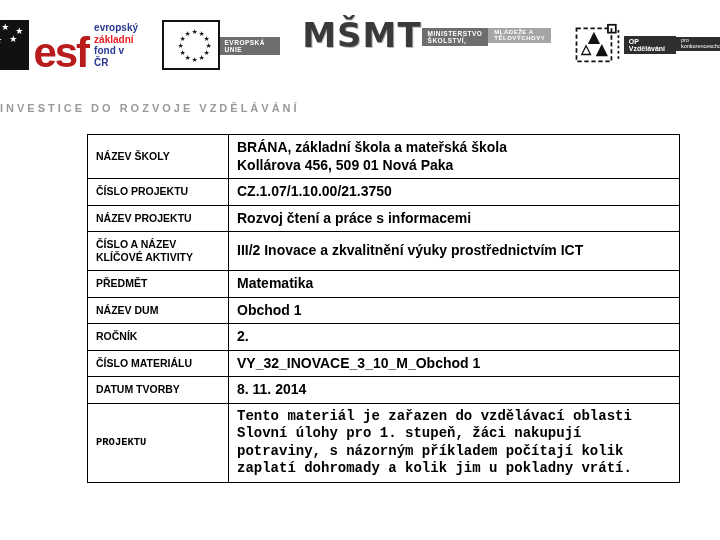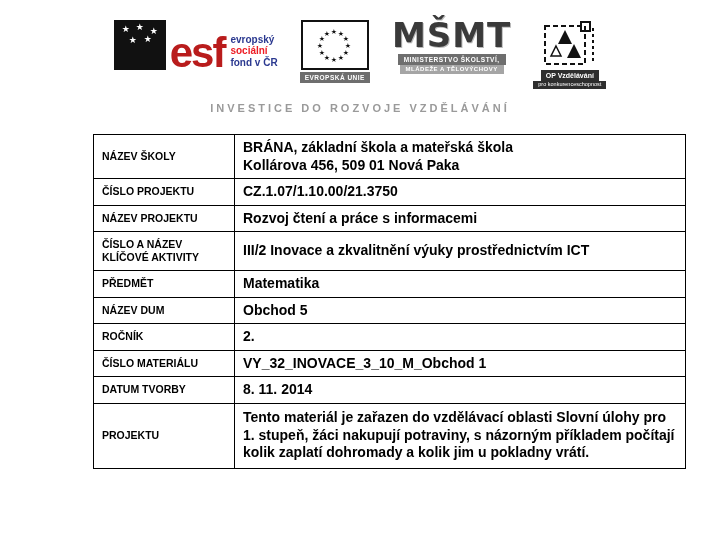--- a/index.html
+++ b/index.html
@@ -1,21 +1,21 @@
 <!DOCTYPE html>
 <html><head>
 <meta charset="utf-8">
 <style>
   html,body{margin:0;padding:0;background:#ffffff;}
   body{width:720px;height:540px;font-family:"Liberation Sans",sans-serif;color:#000;}
   .page{position:relative;width:720px;height:540px;background:#fff;overflow:hidden;}
 
   
   .logos{position:absolute;top:20px;left:0;width:100%;display:flex;justify-content:center;align-items:flex-start;gap:22px;}
-  .logo-block{display:flex;flex-direction:column;align-items:center;}
+  .logo-block{display:flex;flex-direction:row;align-items:center;}
 
   
   .esf{display:flex;align-items:flex-end;gap:4px;}
   .esf-flag{position:relative;width:52px;height:50px;background:#111;}
   .esf-flag .st{position:absolute;color:#fff;font-size:9px;line-height:1;}
   .esf-abbr{font-size:42px;font-weight:bold;line-height:0.8;color:#b91c1c;letter-spacing:-2px;}
   .esf-lines{display:flex;flex-direction:column;justify-content:flex-end;margin-left:2px;padding-bottom:2px;}
   .esf-lines span{font-size:10px;font-weight:bold;line-height:1.15;}
   .esf-l1,.esf-l3{color:#2b3990;}
   .esf-l2{color:#ed1c24;}
@@ -29,49 +29,49 @@
   .msmt-abbr{font-size:34px;font-weight:bold;line-height:0.9;color:#3a3a3a;letter-spacing:1px;font-family:"DejaVu Sans",sans-serif;text-shadow:1px 1px 0 #bbb;}
   .msmt-bar1{margin-top:3px;background:#6e6e6e;color:#fff;font-size:6.5px;font-weight:bold;padding:2px 6px;letter-spacing:0.5px;}
   .msmt-bar2{background:#a5a5a5;color:#fff;font-size:6px;font-weight:bold;padding:1.5px 6px;letter-spacing:0.5px;}
 
   
   .opvk-box{width:58px;height:48px;}
   .opvk-bar1{margin-top:2px;background:#2e2e2e;color:#fff;font-size:7px;font-weight:bold;padding:2px 5px;}
   .opvk-bar2{background:#2e2e2e;color:#fff;font-size:5.5px;padding:0 5px 2px 5px;}
 
   
-  .banner{position:absolute;top:102px;left:0;width:100%;text-align:center;font-size:11px;font-weight:bold;color:#9a9a9a;letter-spacing:3px;}
+  .banner{position:absolute;top:102px;left:0;width:100%;font-size:11px;font-weight:bold;color:#9a9a9a;letter-spacing:3px;}
 
   
-  table.meta{position:absolute;top:134px;left:93px;width:593px;border-collapse:collapse;table-layout:fixed;}
+  table.meta{position:absolute;top:134px;left:87px;width:593px;border-collapse:collapse;table-layout:fixed;}
   table.meta td{border:1.6px solid #000;font-weight:bold;vertical-align:middle;padding:4px 8px;white-space:pre-line;line-height:1.25;}
   td.lbl{width:124px;font-size:10.5px;}
   td.val{font-size:14px;}
   tr.tall td{height:30px;}
-  tr.anot td{height:56px;vertical-align:middle;}
+  tr.anot td{height:56px;vertical-align:middle;font-family:Liberation Mono, monospace;}
 </style>
 </head>
 <body>
 
 <div class="page">
 
   <div class="logos">
 
     <div class="esf">
       <div class="esf-flag">
         <span class="st" style="left:8px;top:5px;">★</span>
         <span class="st" style="left:22px;top:3px;">★</span>
         <span class="st" style="left:36px;top:7px;">★</span>
         <span class="st" style="left:15px;top:16px;">★</span>
         <span class="st" style="left:30px;top:15px;">★</span>
       </div>
       <div class="esf-abbr">esf</div>
       <div class="esf-lines">
         <span class="esf-l1">evropský</span>
-        <span class="esf-l2">sociální</span>
+        <span class="esf-l2">základní</span>
         <span class="esf-l3">fond v ČR</span>
       </div>
     </div>
 
     <div class="logo-block">
       <div class="eu-flag">
         <span class="eu-star" style="left:45px;top:23px;">★</span>
         <span class="eu-star" style="left:43px;top:16px;">★</span>
         <span class="eu-star" style="left:38px;top:11px;">★</span>
         <span class="eu-star" style="left:31px;top:9px;">★</span>
@@ -129,21 +129,21 @@
         <td class="lbl">ČÍSLO A NÁZEV
 KLÍČOVÉ AKTIVITY</td>
         <td class="val">III/2 Inovace a zkvalitnění výuky prostřednictvím ICT</td>
       </tr>
       <tr>
         <td class="lbl">PŘEDMĚT</td>
         <td class="val">Matematika</td>
       </tr>
       <tr>
         <td class="lbl">NÁZEV DUM</td>
-        <td class="val">Obchod 5</td>
+        <td class="val">Obchod 1</td>
       </tr>
       <tr>
         <td class="lbl">ROČNÍK</td>
         <td class="val">2.</td>
       </tr>
       <tr>
         <td class="lbl">ČÍSLO MATERIÁLU</td>
         <td class="val">VY_32_INOVACE_3_10_M_Obchod 1</td>
       </tr>
       <tr>

